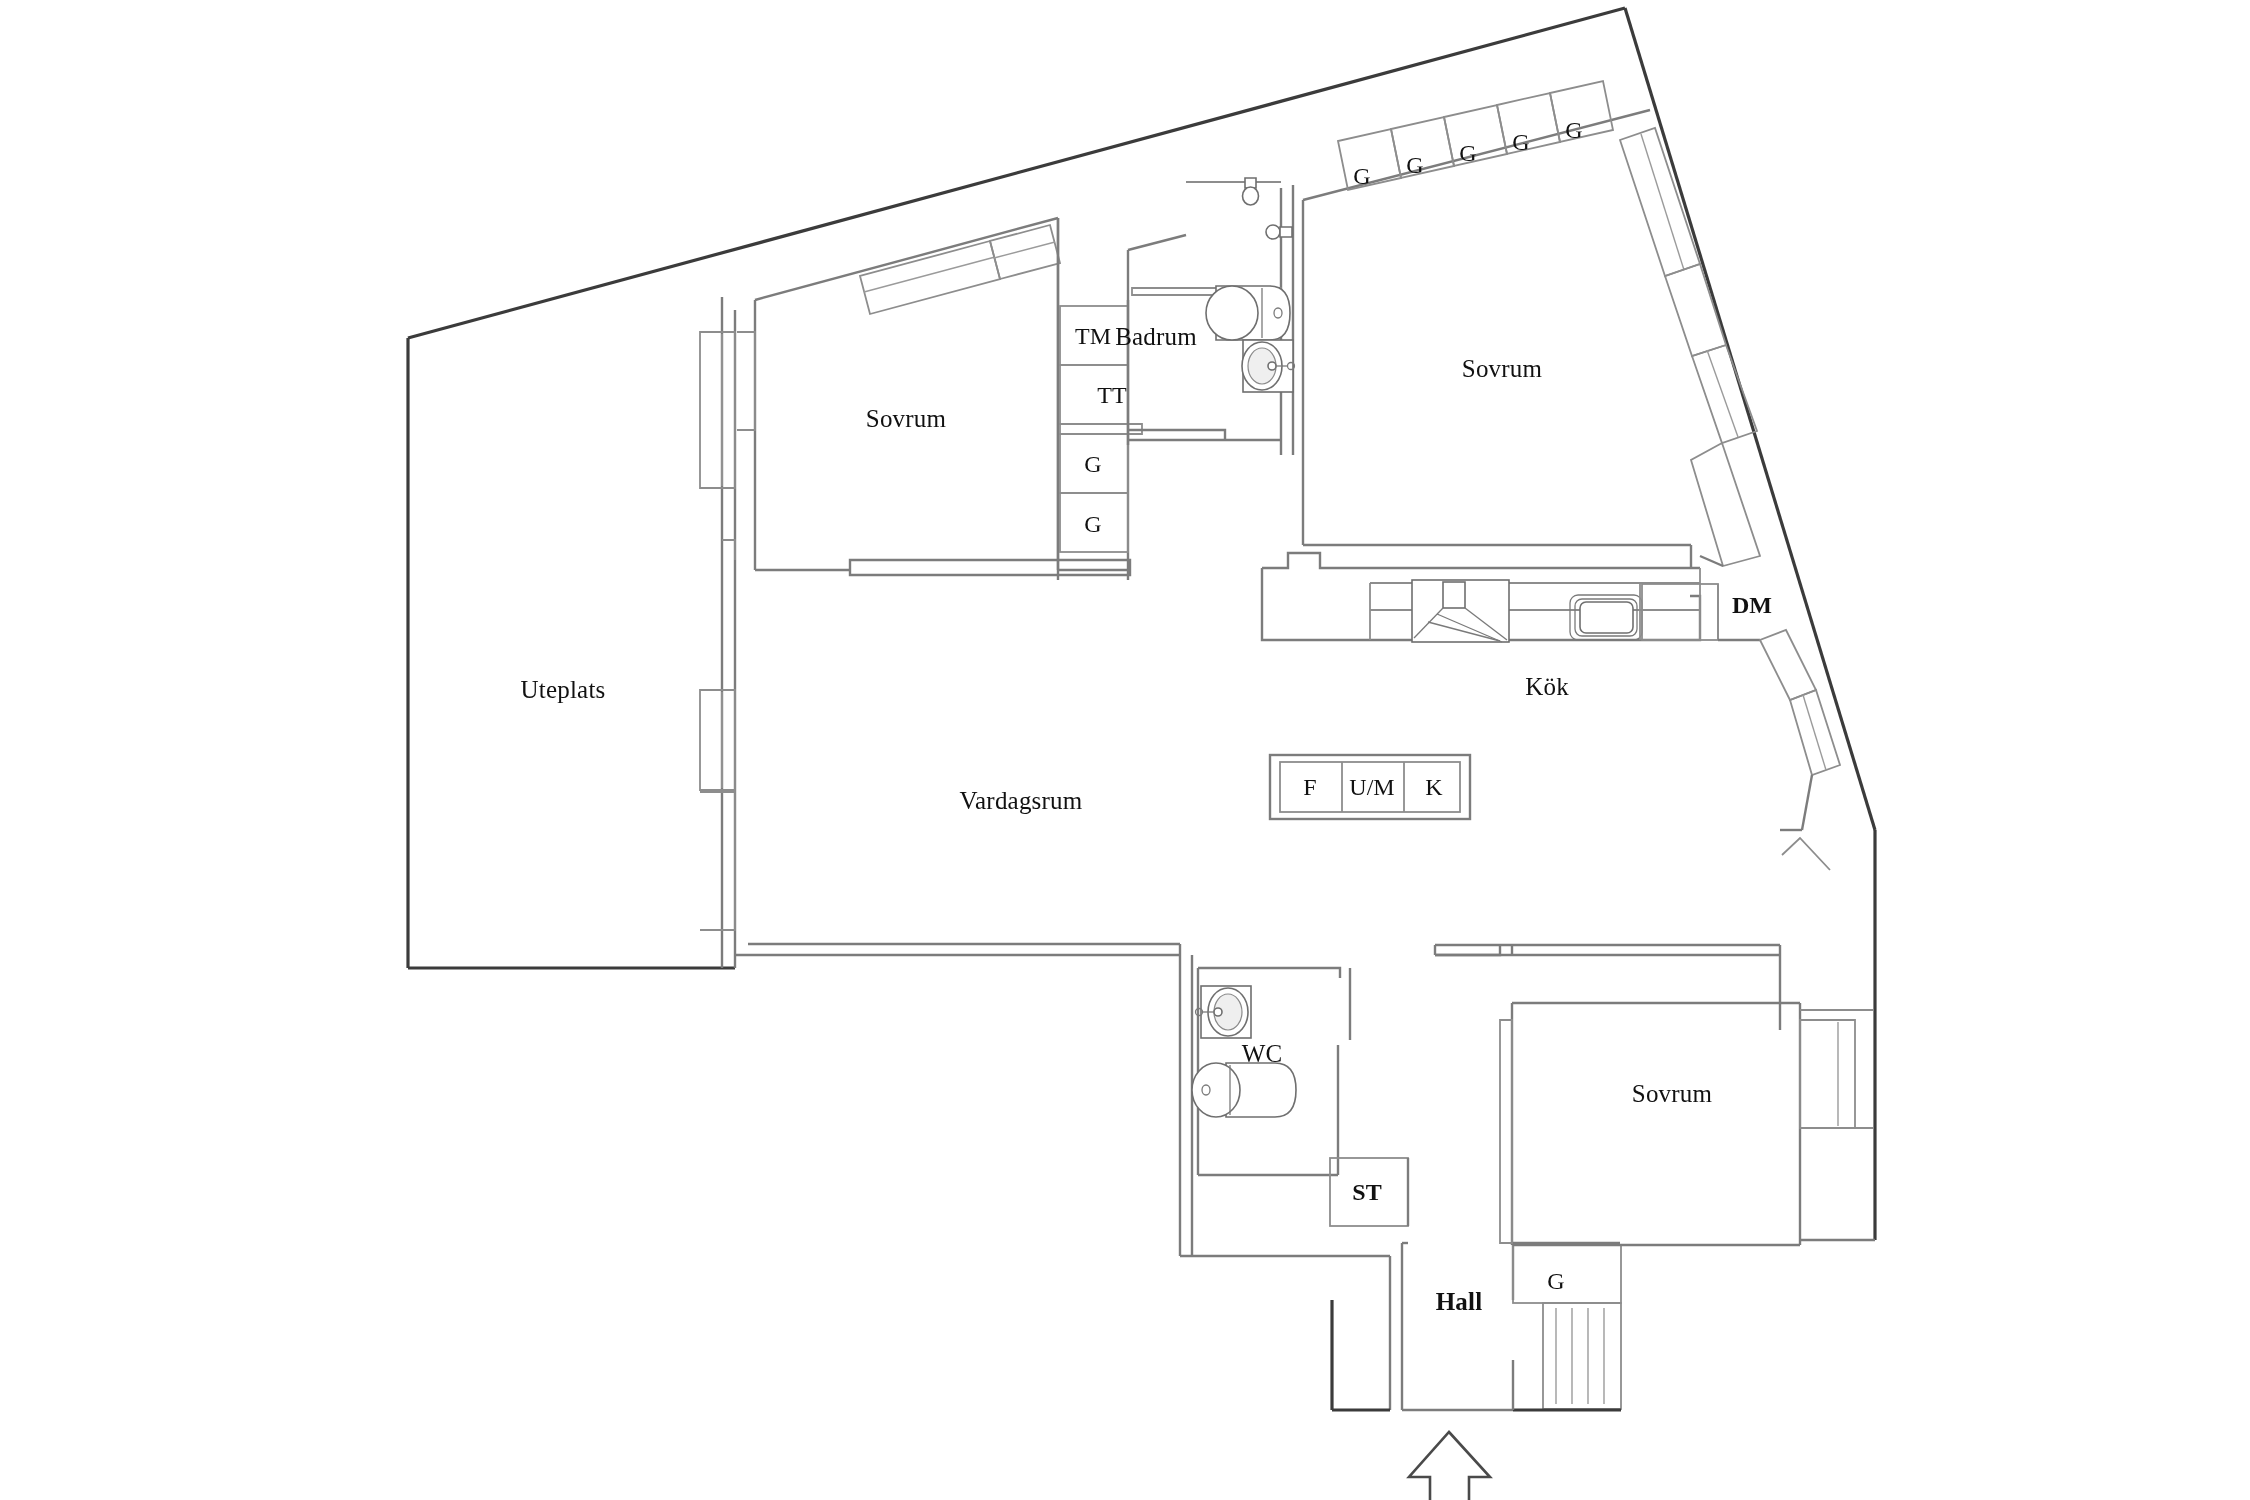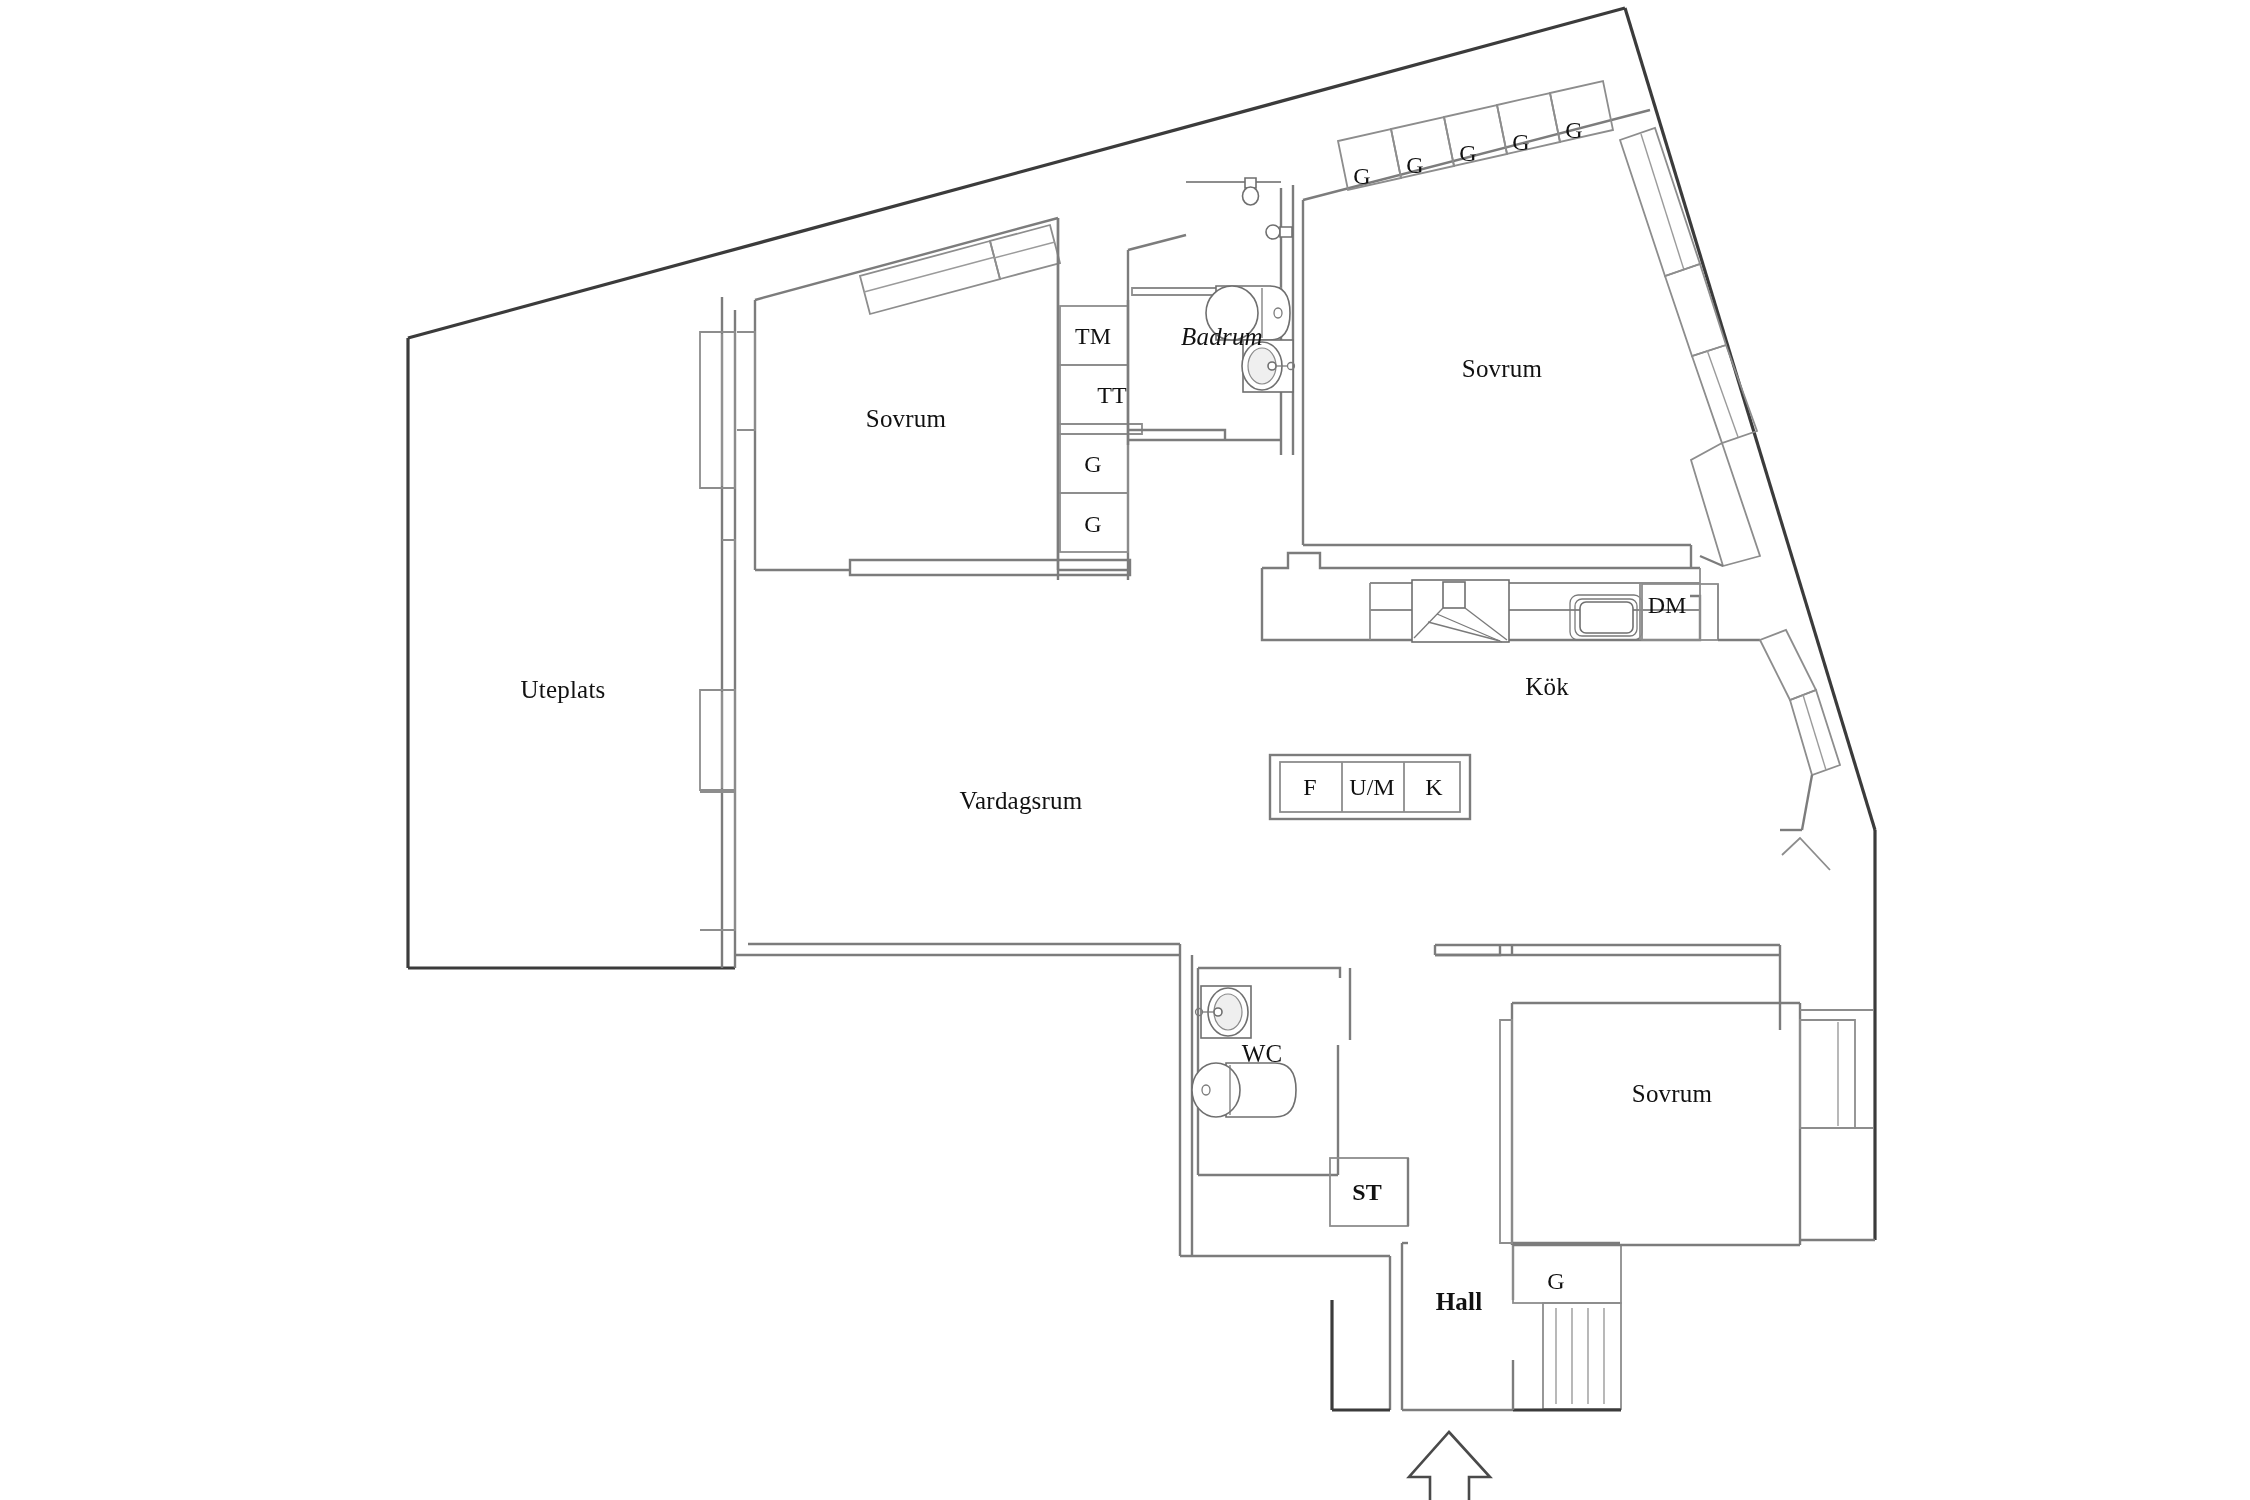--- a/index.html
+++ b/index.html
@@ -304,21 +304,21 @@
       <path class="thin" d="M 1760,640 L 1790,700 L 1816,690 L 1786,630 Z"></path>
       <path class="thin" d="M 1790,700 L 1812,775 L 1840,765 L 1816,690 Z"></path>
       <path class="hair" d="M 1803,695 L 1826,770"></path>
       <path class="inner" d="M 1812,775 L 1802,830"></path>
     </g>
 
   </svg>
 
   <div class="rlabel" style="left:563px;top:690px;">Uteplats</div>
   <div class="rlabel" style="left:906px;top:419px;">Sovrum</div>
-  <div class="rlabel" style="left:1222px;top:337px;font-style:italic;">Badrum</div>
+  <div class="rlabel" style="left:1156px;top:337px;">Badrum</div>
   <div class="rlabel" style="left:1502px;top:369px;">Sovrum</div>
   <div class="rlabel" style="left:1021px;top:753px;margin-top:48px;">Vardagsrum</div>
   <div class="rlabel" style="left:1547px;top:687px;">Kök</div>
   <div class="rlabel" style="left:1262px;top:1054px;">WC</div>
   <div class="rlabel" style="left:1672px;top:1094px;">Sovrum</div>
   <div class="rlabel" style="left:1459px;top:1302px;font-weight:bold;">Hall</div>
 
   <div class="blabel" style="left:1362px;top:176px;">G</div>
   <div class="blabel" style="left:1415px;top:165px;">G</div>
   <div class="blabel" style="left:1468px;top:153px;">G</div>
@@ -327,17 +327,17 @@
 
   <div class="blabel" style="left:1093px;top:336px;">TM</div>
   <div class="blabel" style="left:1093px;top:395px;margin-left:19px;">TT</div>
   <div class="blabel" style="left:1093px;top:464px;">G</div>
   <div class="blabel" style="left:1093px;top:524px;">G</div>
 
   <div class="blabel" style="left:1310px;top:787px;">F</div>
   <div class="blabel" style="left:1372px;top:787px;text-align:center;">U/M</div>
   <div class="blabel" style="left:1434px;top:787px;">K</div>
 
-  <div class="blabel" style="left:1667px;top:605px;">DM</div>
+  <div class="blabel" style="left:1752px;top:605px;font-weight:bold;">DM</div>
   <div class="blabel" style="left:1367px;top:1192px;font-weight:bold;">ST</div>
   <div class="blabel" style="left:1556px;top:1281px;">G</div>
 
 </div>
 
 </body></html>

